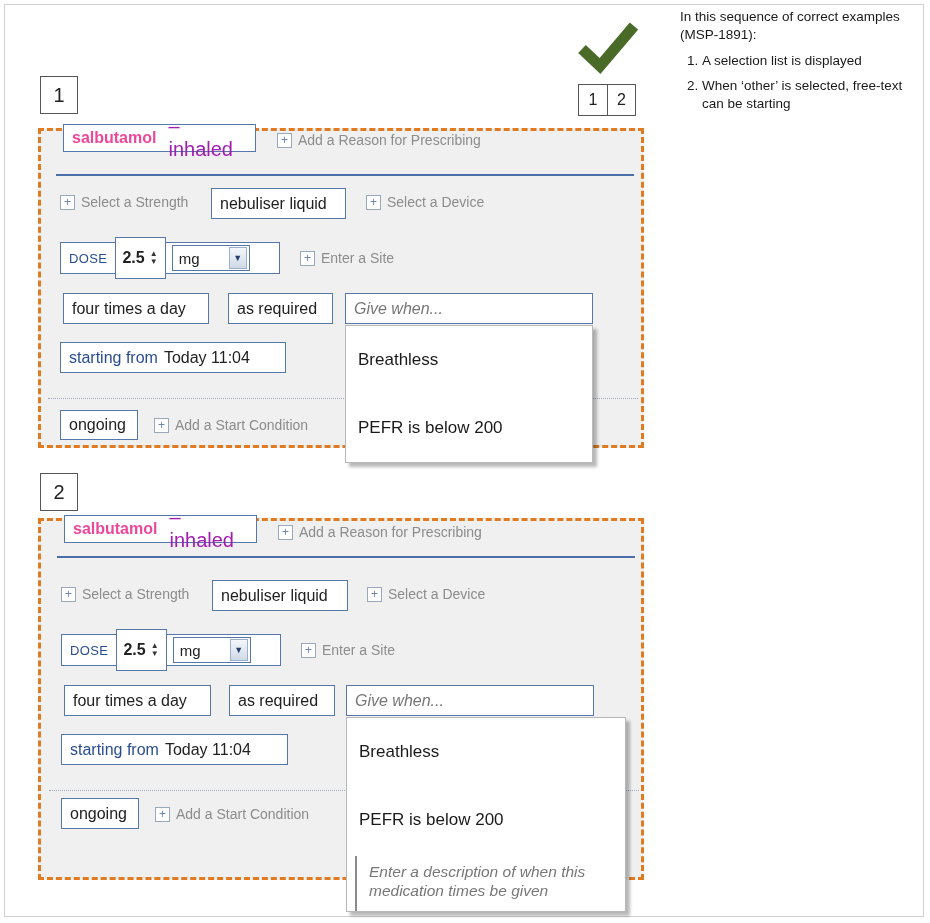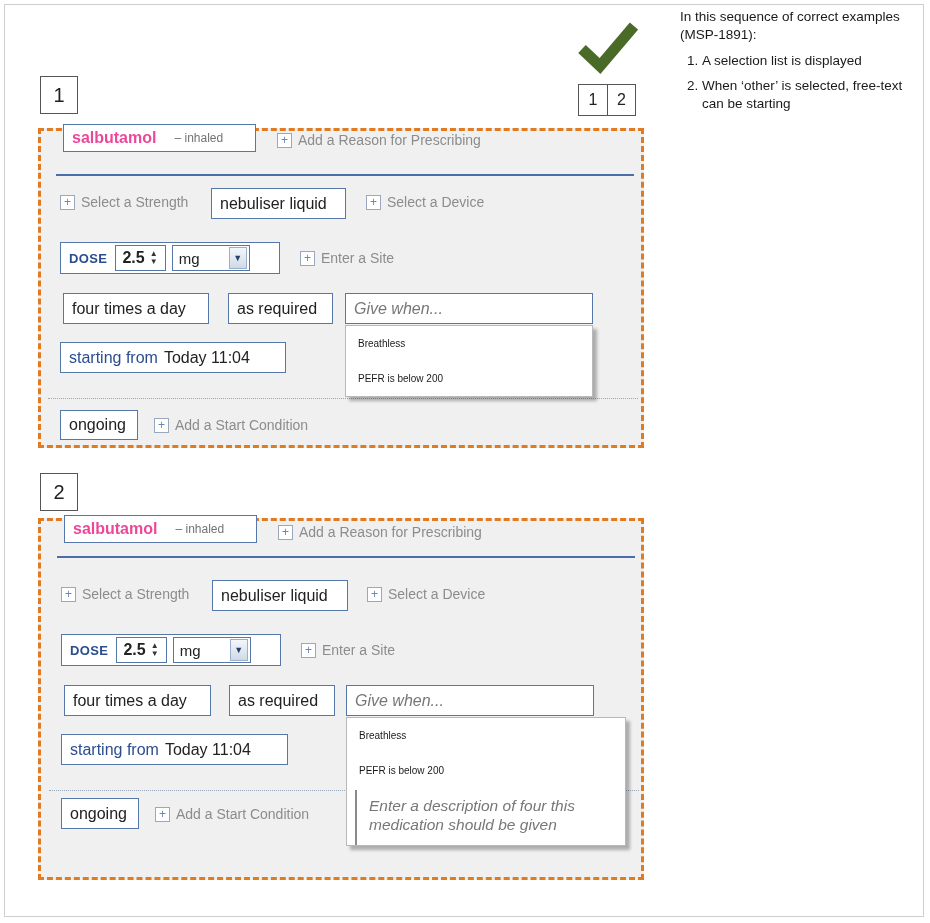--- a/index.html
+++ b/index.html
@@ -107,23 +107,23 @@
     font-size: 15px;
     height: 30px;
     color: #222;
   }
   .drug-name {
     font-weight: bold;
     font-size: 16px;
     color: #ec4899;
   }
   .drug-form {
-    font-size: 12px;
-    color: #737373;
-    margin-left: 18px;
+    font-size: 20px;
+    color: #a21caf;
+    margin-left: 12px;
   }
   .hr-blue {
     position: absolute;
     height: 0;
     border-top: 2px solid #4a6ea9;
   }
   .dotted {
     position: absolute;
     height: 0;
     border-top: 1px dotted #9aa8bb;
@@ -152,29 +152,29 @@
     border: 1px solid #5577aa;
     background: #fff;
     height: 32px;
     display: flex;
     align-items: center;
     box-sizing: border-box;
   }
   .dose-label {
     color: #2a4d8f;
     font-size: 13px;
-    font-weight: bold;
+    font-weight: normal;
     letter-spacing: .4px;
     padding: 0 8px;
   }
   .dose-val {
     font-size: 16px;
     font-weight: bold;
     border: 1px solid #5577aa;
-    height: 26px;
+    height: 42px;
     display: flex;
     align-items: center;
     padding: 0 4px 0 6px;
     background: #fff;
     box-sizing: border-box;
     min-width: 46px;
   }
   .spin {
     width: 14px;
     height: 24px;
@@ -231,22 +231,22 @@
   }
   
   .dropdown {
     position: absolute;
     background: #fff;
     border: 1px solid #b8b8b8;
     box-shadow: 4px 4px 3px rgba(0,0,0,.28);
     box-sizing: border-box;
   }
   .dropdown .opt {
-    font-size: 10px;
-    padding: 12px 12px;
+    font-size: 17px;
+    padding: 24px 12px;
     color: #1a1a1a;
   }
   .dropdown .sep {
     border-top: 1px solid #c8c8c8;
   }
   .dropdown .freetext {
     font-size: 15.5px;
     font-style: italic;
     color: #777;
     padding: 6px 12px 10px 12px;
@@ -395,14 +395,14 @@
 
 <div class="fld" style="position:absolute; left:61px; top:798px; width:78px; height:31px; font-size:16px;">ongoing</div>
 <div class="plus-item" style="left:155px; top:806px;">
   <span class="pbox">+</span>
   <span>Add a Start Condition</span>
 </div>
 
 <div class="dropdown" style="left:346px; top:717px; width:280px;">
   <div class="opt">Breathless</div>
   <div class="opt">PEFR is below 200</div>
-  <div class="freetext">Enter a description of four this medication should be given</div>
+  <div class="freetext">Enter a description of when this medication times be given</div>
 </div>
 
 </body></html>

